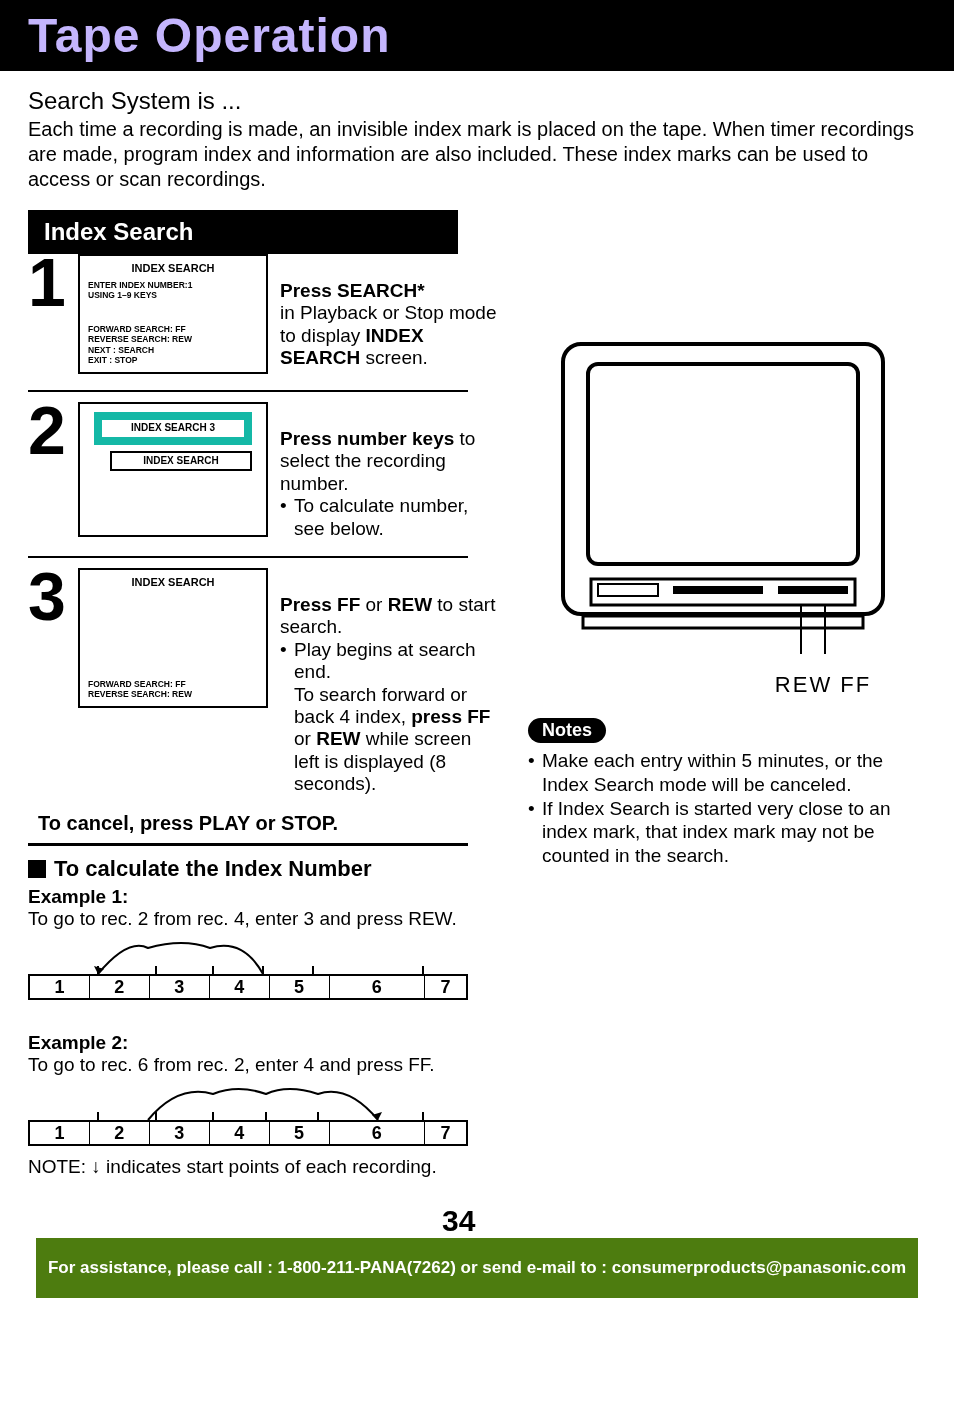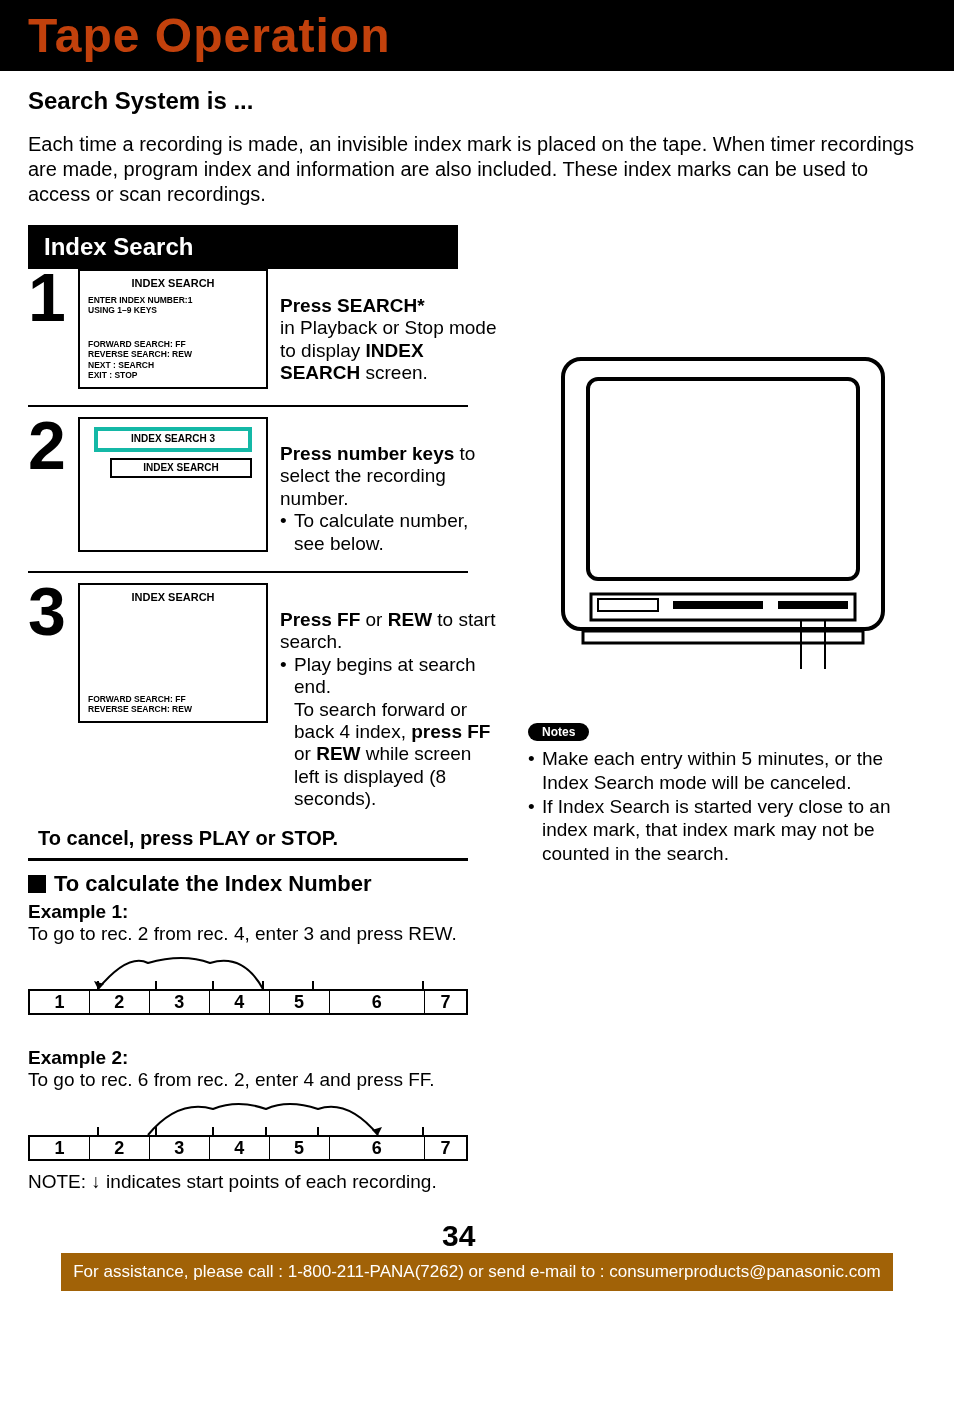--- a/index.html
+++ b/index.html
@@ -5,28 +5,28 @@
   * { box-sizing: border-box; margin: 0; padding: 0; }
   body {
     font-family: Arial, Helvetica, sans-serif;
     background: #fff;
     width: 954px;
     color: #000;
   }
   .page { width: 954px; }
   .title-bar {
     background: #000;
-    color: #c2410c;
+    color: #c4b5fd;
     padding: 8px 28px;
     display: flex;
     align-items: center;
   }
   .title-bar h1 { font-size: 48px; font-weight: bold; letter-spacing: 1px; }
   .content { padding: 16px 28px 12px 28px; }
-  .intro h2 { font-size: 24px; font-weight: bold; margin-bottom: 17px; }
+  .intro h2 { font-size: 24px; font-weight: normal; margin-bottom: 2px; }
   .intro p { font-size: 20px; line-height: 1.25; }
   .section-title-box {
     background: #000;
     color: #fff;
     font-size: 24px;
     font-weight: bold;
     padding: 8px 16px;
     margin-top: 18px;
     width: 430px;
   }
@@ -94,31 +94,31 @@
   .note-sent { font-size:19px; margin-top:6px; }
 
   
   .tv-wrap { margin-top: 80px; text-align:center; }
   .tv-svg { width: 360px; height: 330px; }
   .rewff { font-size: 22px; margin-top: 4px; padding-left: 200px; letter-spacing: 2px; }
 
   .notes-pill {
     background:#000; color:#fff; font-weight:bold;
     display:inline-block; border-radius: 14px;
-    padding: 2px 14px; font-size:12px; margin-top: 40px;
+    padding: 2px 14px; font-size:18px; margin-top: 20px;
   }
   .notes-list { font-size:19px; line-height:1.25; margin-top:6px; }
   .notes-list .row { display:flex; }
   .notes-list .bull { width:14px; flex-shrink:0; }
 
   .footer { display:flex; align-items:center; padding: 14px 28px 20px 28px; flex-direction: column; }
   .page-num { font-size:30px; font-weight:bold; width:70px; }
   .assist-bar {
-    background:#a16207; color:#fff; font-size:17px;
-    padding:9px 12px; flex:1; font-weight:normal;
+    background:#4d7c0f; color:#fff; font-size:17px;
+    padding:20px 12px; flex:1; font-weight:bold;
   }
 </style>
 </head>
 <body>
 
 <div class="page">
 
   <div class="title-bar">
     <h1>Tape Operation</h1>
   </div>
@@ -157,21 +157,21 @@
             <span>screen.</span>
           </div>
         </div>
 
         <hr class="hr">
 
         <div class="step">
           <div class="step-num">2</div>
           <div class="screen-box" style="min-height:135px">
             <div>
-              <div class="screen-title" style="border:4px solid #14b8a6; padding:2px 4px; font-size:10px; margin:2px 6px">INDEX SEARCH 3</div>
+              <div class="screen-title" style="border:8px solid #14b8a6; padding:2px 4px; font-size:10px; margin:2px 6px">INDEX SEARCH 3</div>
               <div class="inner-box">INDEX SEARCH</div>
             </div>
             <div></div>
           </div>
           <div class="step-text">
             <span class="b">Press number keys</span>
             <span> to select the recording number.</span>
             <div class="bullet-row">
               <span class="dot">•</span>
               <span>To calculate number, see below.</span>
@@ -276,20 +276,21 @@
             <rect x="20" y="10" width="320" height="270" rx="18" fill="none" stroke="#000" stroke-width="4"></rect>
             <rect x="45" y="30" width="270" height="200" rx="10" fill="none" stroke="#000" stroke-width="4"></rect>
             <rect x="48" y="245" width="264" height="26" fill="none" stroke="#000" stroke-width="3"></rect>
             <rect x="55" y="250" width="60" height="12" fill="none" stroke="#000" stroke-width="2"></rect>
             <rect x="130" y="252" width="90" height="8" fill="#000"></rect>
             <rect x="235" y="252" width="70" height="8" fill="#000"></rect>
             <rect x="40" y="282" width="280" height="12" fill="none" stroke="#000" stroke-width="3"></rect>
             <line x1="258" y1="272" x2="258" y2="320" stroke="#000" stroke-width="2"></line>
             <line x1="282" y1="272" x2="282" y2="320" stroke="#000" stroke-width="2"></line>
           </svg>
+          <div class="rewff">REW  FF</div>
         </div>
 
         <div class="notes-pill">Notes</div>
         <div class="notes-list">
           <div class="row">
             <span class="bull">•</span>
             <span>Make each entry within 5 minutes, or the Index Search mode will be canceled.</span>
           </div>
           <div class="row">
             <span class="bull">•</span>

